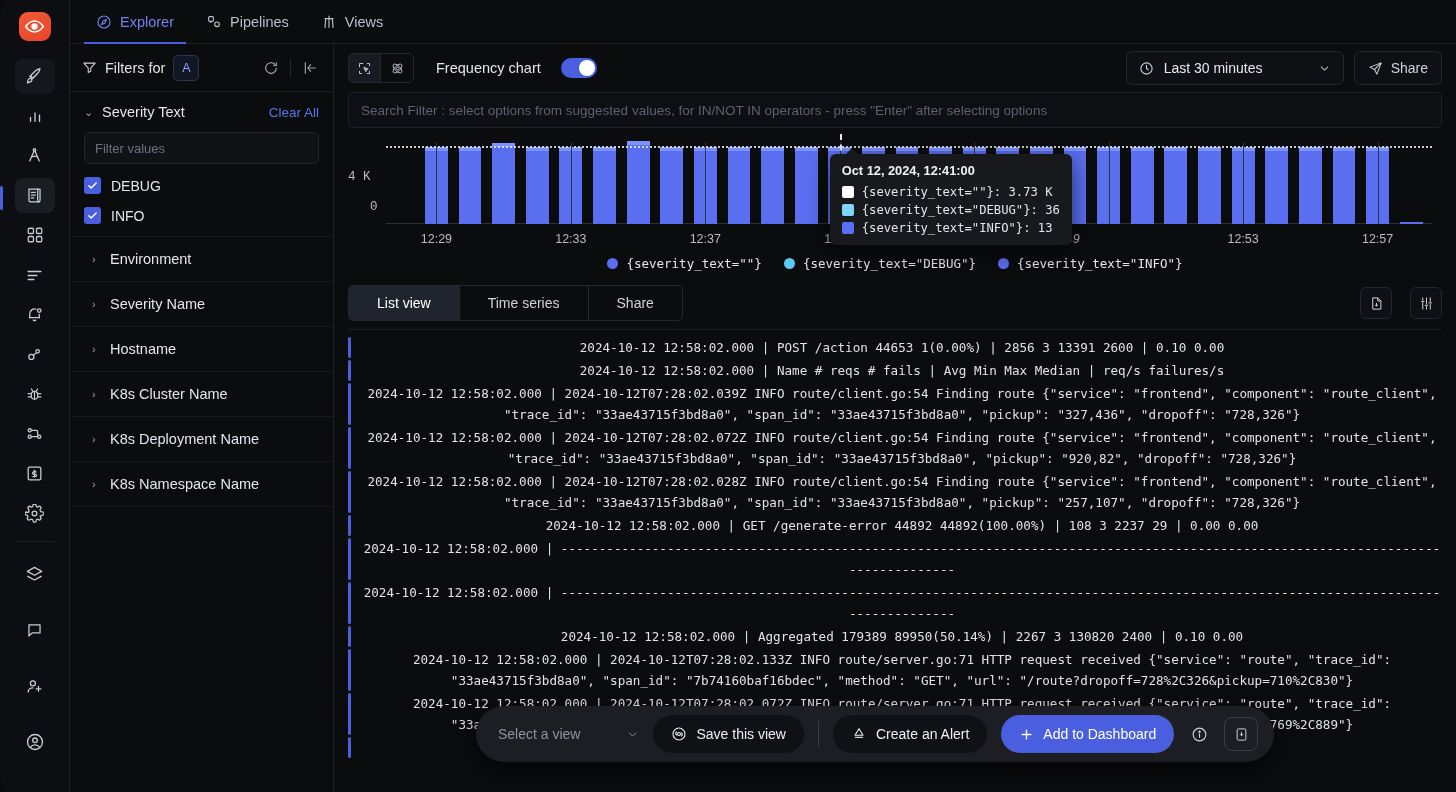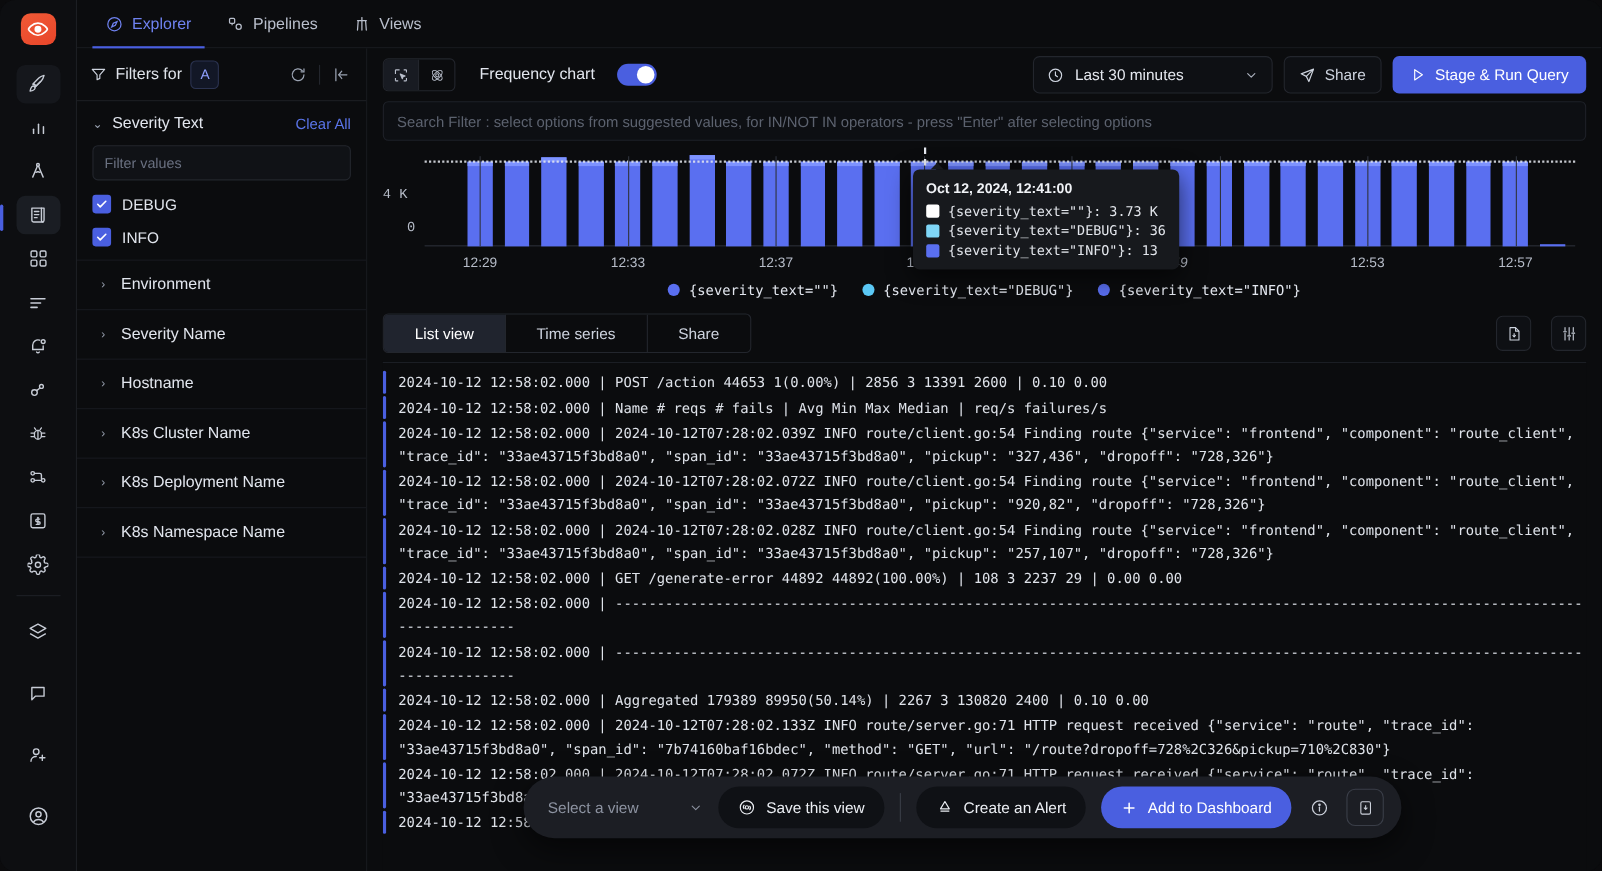--- a/index.html
+++ b/index.html
@@ -236,20 +236,21 @@
     width: 32px; height: 32px; border: 1px solid #23262d; border-radius: 6px;
     display: flex; align-items: center; justify-content: center; color: #cdd3de;
     margin-left: 8px; background: #0e1014;
   }
 
   
   .logs {
     flex: 1 1 auto; margin: 0 14px 0; border-top: 1px solid #1b1e24;
     overflow: hidden; position: relative; background: #0b0c0e;
     padding-top: 6px;
+    text-align: center;
   }
   .logrow {
     display: flex; gap: 0; padding: 1px 0 1px 0;
     font-family: "DejaVu Sans Mono", monospace;
     font-size: 12.6px; line-height: 21px; color: #dfe3ea;
   }
   .logrow .mark { width: 3px; flex: 0 0 3px; background: #4a5fe0; border-radius: 2px; margin-right: 11px; }
   .logrow .txt { white-space: pre-wrap; word-break: break-word; flex: 1 1 auto; }
 
   
@@ -615,28 +616,20 @@
           <div class="sharebtn">
             <span>
               <svg width="15" height="15" viewBox="0 0 24 24" fill="none" stroke="currentColor" stroke-width="1.7" stroke-linejoin="round">
                 <path d="M21 3L10.5 13.5"></path>
                   <path d="M21 3l-6.8 18-3.7-7.5L3 9.8 21 3z"></path>
               </svg>
             </span>
             <span>Share</span>
           </div>
 
-          <div class="runbtn">
-            <span>
-              <svg width="14" height="14" viewBox="0 0 24 24" fill="none" stroke="currentColor" stroke-width="1.8" stroke-linejoin="round">
-                  <path d="M7 4l12 8-12 8V4z"></path>
-                </svg>
-            </span>
-            <span>Stage &amp; Run Query</span>
-          </div>
         </div>
 
         <div class="searchbar">
           <span>Search Filter : select options from suggested values, for IN/NOT IN operators - press "Enter" after selecting options</span>
         </div>
 
         <div class="chartwrap">
           <div class="chart">
             <div class="yaxis-lbl" style="top:28px;">4 K</div>
             <div class="yaxis-lbl" style="top:58px;left:22px;">0</div>

